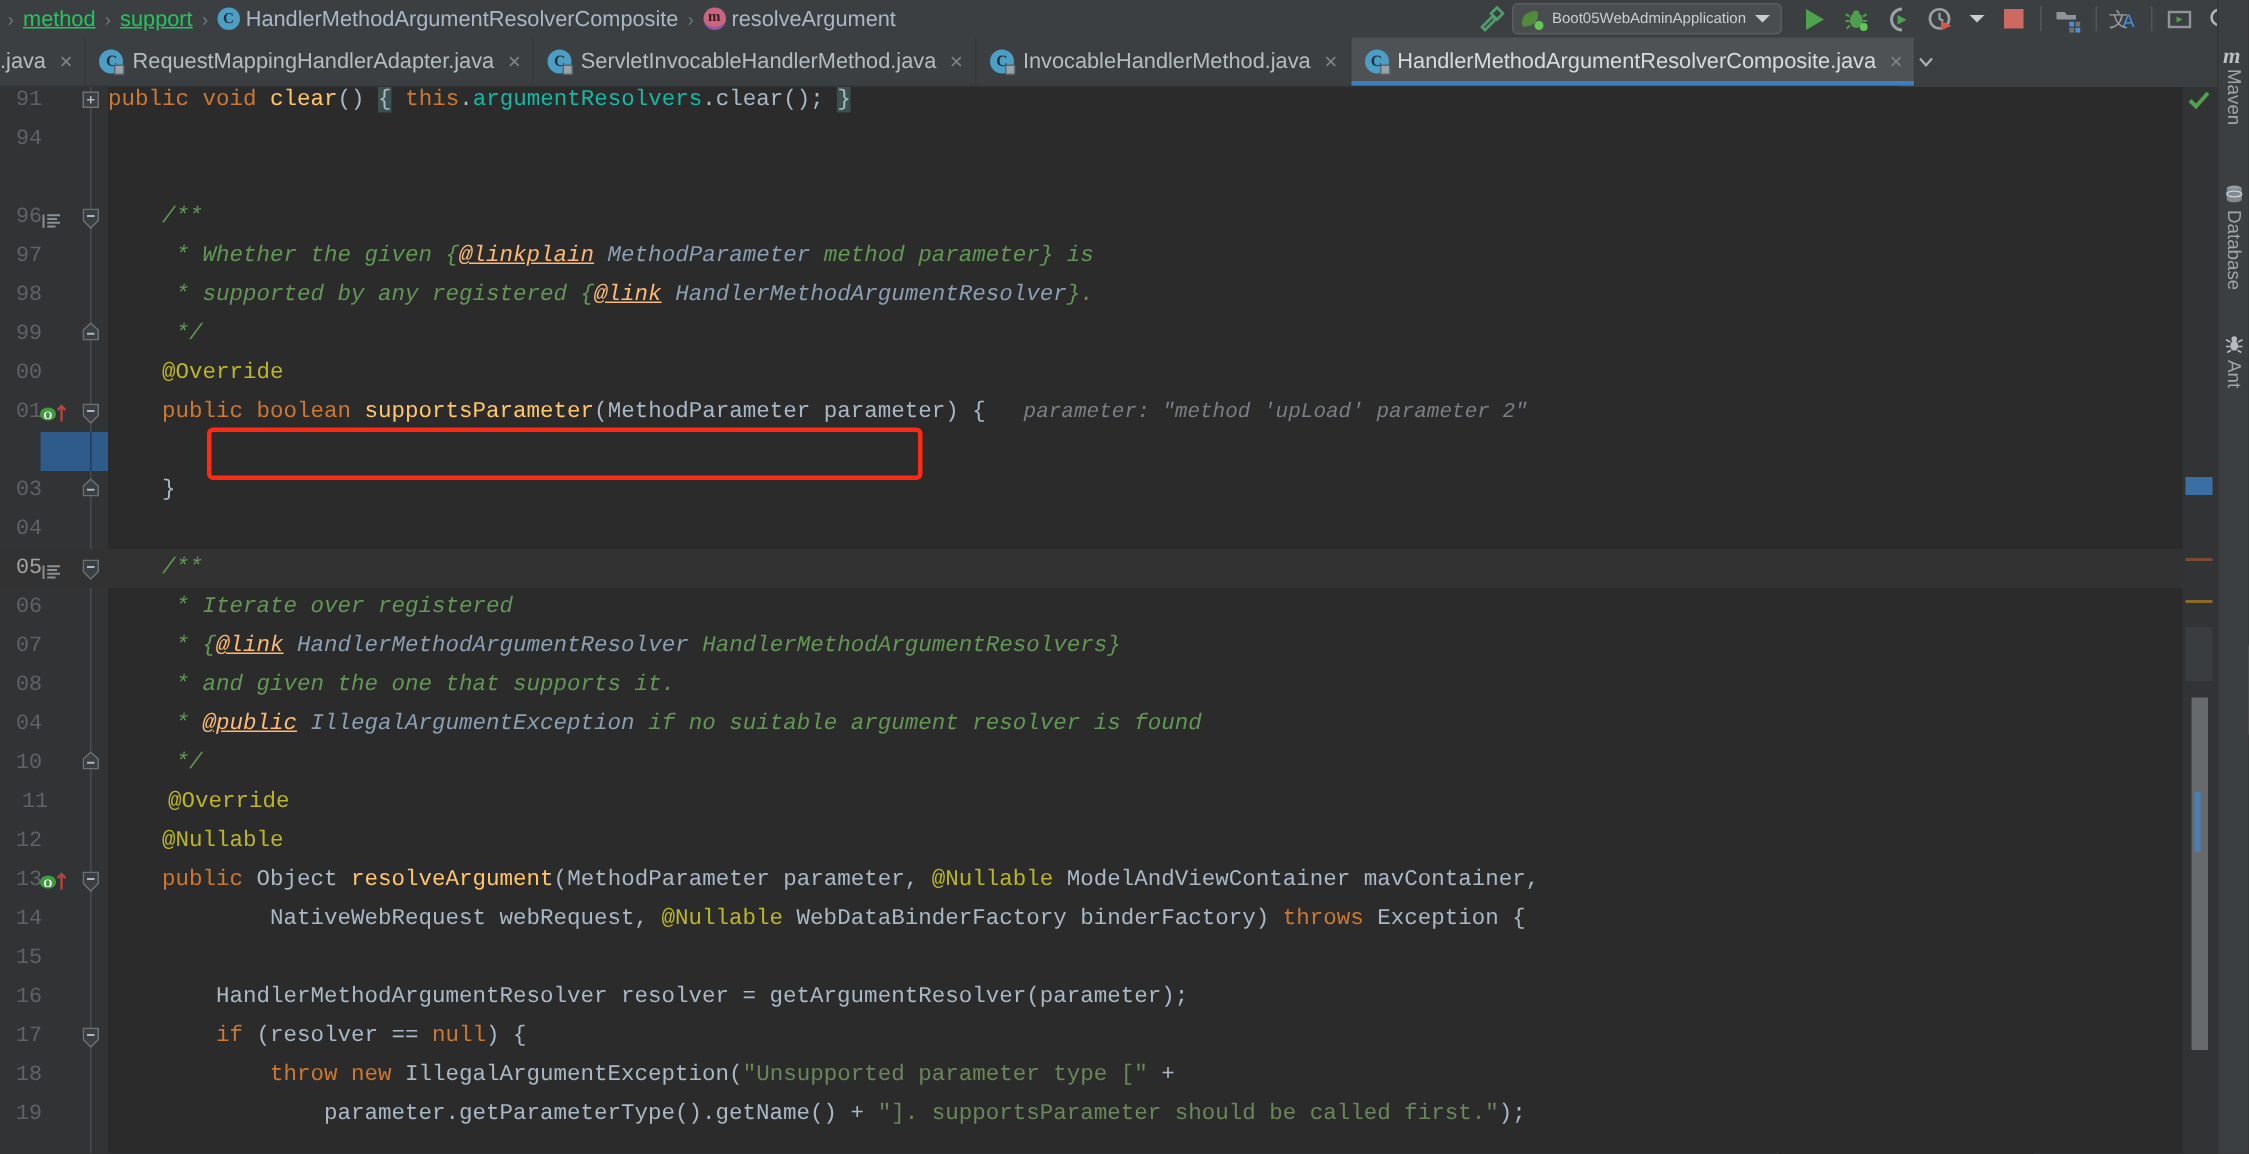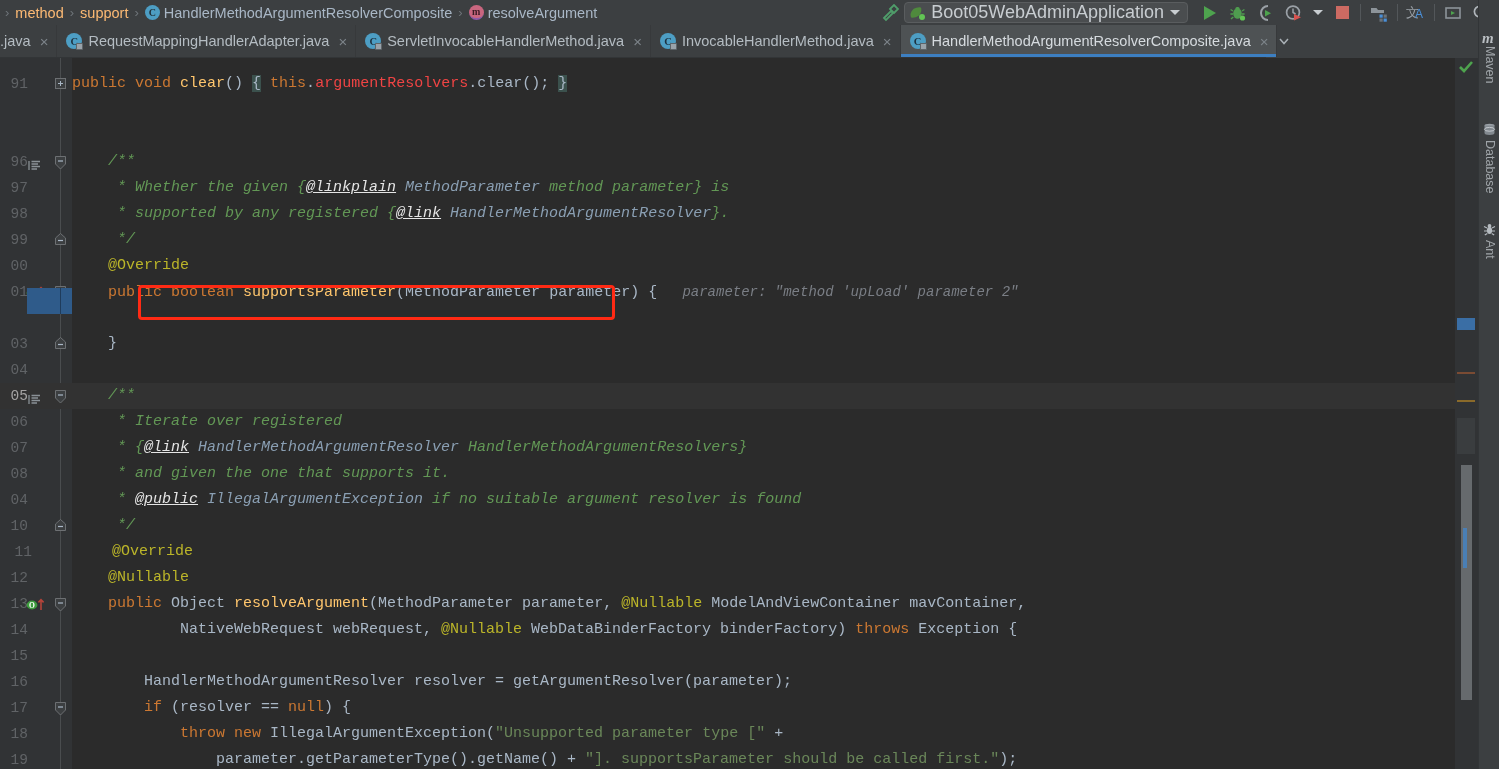--- a/index.html
+++ b/index.html
@@ -14,39 +14,39 @@
   
   .toprow {
     position: absolute; left: 0; top: 0; width: 1499px; height: 25px;
     background: #3c3f41; display: flex; align-items: center;
   }
   .crumbs { display: flex; align-items: center; height: 25px; padding-left: 2px; flex: 0 0 auto; }
   .crumb {
     display: flex; align-items: center; gap: 4px;
     font-size: 14.5px; color: #a9b7c6; padding: 0 3px; white-space: nowrap;
   }
-  .crumb.dim { color: #fdba74; }
+  .crumb.dim { color: #22c55e; text-decoration: underline; }
   .crumb-sep { color: #6e7479; font-size: 13px; padding: 0 3px; }
   .cicon {
     width: 15px; height: 15px; border-radius: 50%;
     display: inline-flex; align-items: center; justify-content: center;
     font-size: 10px; font-weight: bold; color: #1f2b33;
     font-family: "Liberation Serif", serif; line-height: 1;
   }
   .cicon.cls { background: #4d9ec4; color: #20333d; }
   .cicon.mth { background: #c9667f; color: #3a1b24; border-bottom: 2px solid #8e5aa8; }
 
   .spacer { flex: 1 1 auto; }
 
   .runcfg {
     display: flex; align-items: center; gap: 6px;
     background: #4a4d4f; border: 1px solid #5a5d5f; border-radius: 4px;
     height: 21px; padding: 0 7px 0 5px; margin-right: 8px;
   }
-  .runcfg .label { font-size: 18px; color: #c8cdd1; white-space: nowrap; }
+  .runcfg .label { font-size: 10px; color: #c8cdd1; white-space: nowrap; }
   .leaf-ico { position: relative; width: 15px; height: 14px; }
   .leaf-ico .lf {
     position: absolute; left: 0; top: 2px; width: 12px; height: 9px;
     background: #4f8a3d; border-radius: 9px 2px 9px 2px; transform: rotate(-12deg);
   }
   .leaf-ico .dot {
     position: absolute; right: 0; bottom: 0; width: 6px; height: 6px;
     border-radius: 50%; background: #62c554;
   }
   .caret-d { width: 0; height: 0; border-left: 5px solid transparent; border-right: 5px solid transparent; border-top: 5px solid #c8cdd1; }
@@ -92,44 +92,44 @@
     background: #2b2b2b; overflow: hidden;
   }
   .gutter {
     position: absolute; left: 0; top: 0; width: 72px; height: 711px; background: #313335;
   }
   .gutter-fold-line {
     position: absolute; left: 60px; top: 0; width: 1px; height: 711px; background: #4a4d4f;
   }
   .code-area { position: absolute; left: 0; top: 0; width: 1478px; height: 711px; }
 
-  .ln-row { position: relative; height: 26px; margin-top: 17px; }
+  .ln-row { position: relative; height: 26px; }
   .ln-num {
     position: absolute; left: 0; top: 0; width: 28px; height: 26px;
     text-align: right; line-height: 26px; font-size: 14.5px; color: #606366;
     font-family: "Liberation Mono", monospace;
   }
   .ln-num.cur { color: #a4a3a3; }
 
   .code-line {
     position: absolute; left: 72px; top: 0; right: 0; height: 26px; line-height: 26px;
     font-family: "Liberation Mono", monospace; font-size: 15px; white-space: pre;
     color: #a9b7c6;
   }
   .row-hl { position: absolute; left: 0; right: 0; top: 0; height: 26px; }
   .row-hl.soft { background: #323232; }
   .row-hl.sel-full { background: #3a6ea5; }
 
   
   .kw   { color: #cc7832; }
   .mth2 { color: #ffc66d; }
-  .fld  { color: #ef4444; }
+  .fld  { color: #14b8a6; }
   .str  { color: #6a8759; }
   .cmt  { color: #629755; font-style: italic; }
-  .cmtd { color: #e5e5e5; font-style: italic; text-decoration: underline; text-align: center; }
+  .cmtd { color: #fdba74; font-style: italic; text-decoration: underline; text-align: center; }
   .jdoc-ref { color: #8a9fb3; font-style: italic; }
   .ann  { color: #bbb529; }
   .hint { color: #7a7e85; font-style: italic; font-size: 14px; }
   .punc { color: #a9b7c6; }
   .plain{ color: #a9b7c6; }
 
   .brace-hl { background: #3b514d; }
 
   
   .redbox {
@@ -347,20 +347,24 @@
   </div>
 
   <div class="editor">
     <div class="gutter"></div>
     <div class="gutter-fold-line"></div>
     <div class="code-area" id="code-area">
         <div class="ln-row" style="position: absolute; left: 0px; right: 0px; top: -4px;">
           <div class="ln-num">91</div>
           <div class="fold plus"></div>
           <div class="code-line"><span class="kw">public </span><span class="kw">void </span><span class="mth2">clear</span><span class="punc">() </span><span class="brace-hl">{</span><span class="plain"> </span><span class="kw">this</span><span class="punc">.</span><span class="fld">argumentResolvers</span><span class="punc">.</span><span class="plain">clear</span><span class="punc">(); </span><span class="brace-hl">}</span></div>
+        </div>
+        <div class="ln-row" style="position: absolute; left: 0px; right: 0px; top: 22px;">
+          <div class="ln-num">94</div>
+          <div class="code-line"></div>
         </div>
         <div class="ln-row" style="position: absolute; left: 0px; right: 0px; top: 74px;">
           <div class="ln-num">96</div>
           <div class="doc-ico"><svg width="13" height="11" viewBox="0 0 13 11">
               <path d="M1 1 L1 10 M3.5 1.5 L12 1.5 M3.5 4 L10 4 M3.5 6.5 L12 6.5 M3.5 9 L9 9" stroke="#8a9196" stroke-width="1.3" fill="none"></path>
             </svg></div>
           <div class="fold-arrow"><svg width="11" height="14" viewBox="0 0 11 14">
               <path d="M0.5 0.5 L10.5 0.5 L10.5 8 L5.5 13 L0.5 8 Z" fill="#3c3f41" stroke="#6d7073" stroke-width="1"></path>
               <path d="M3 5 L8 5" stroke="#a9b7c6" stroke-width="1.2"></path>
             </svg></div>

